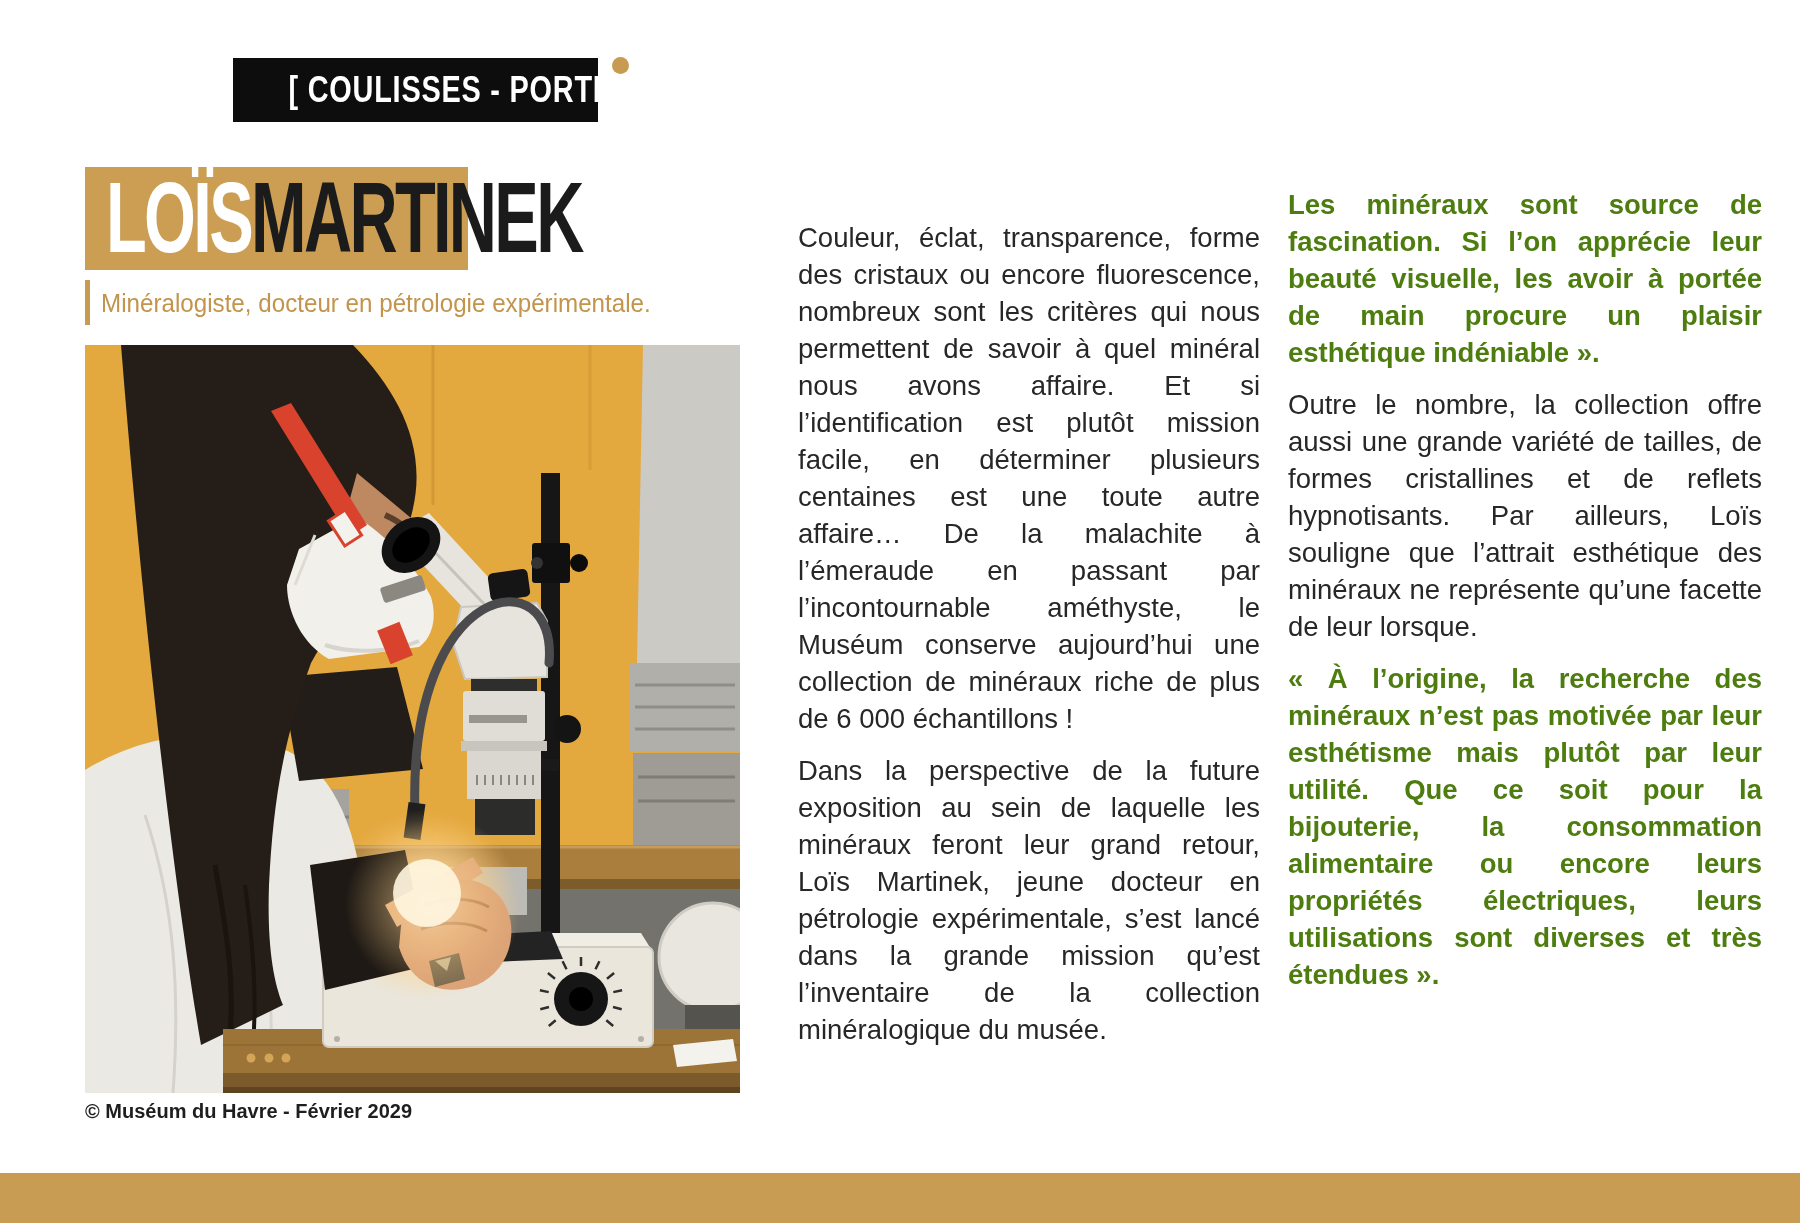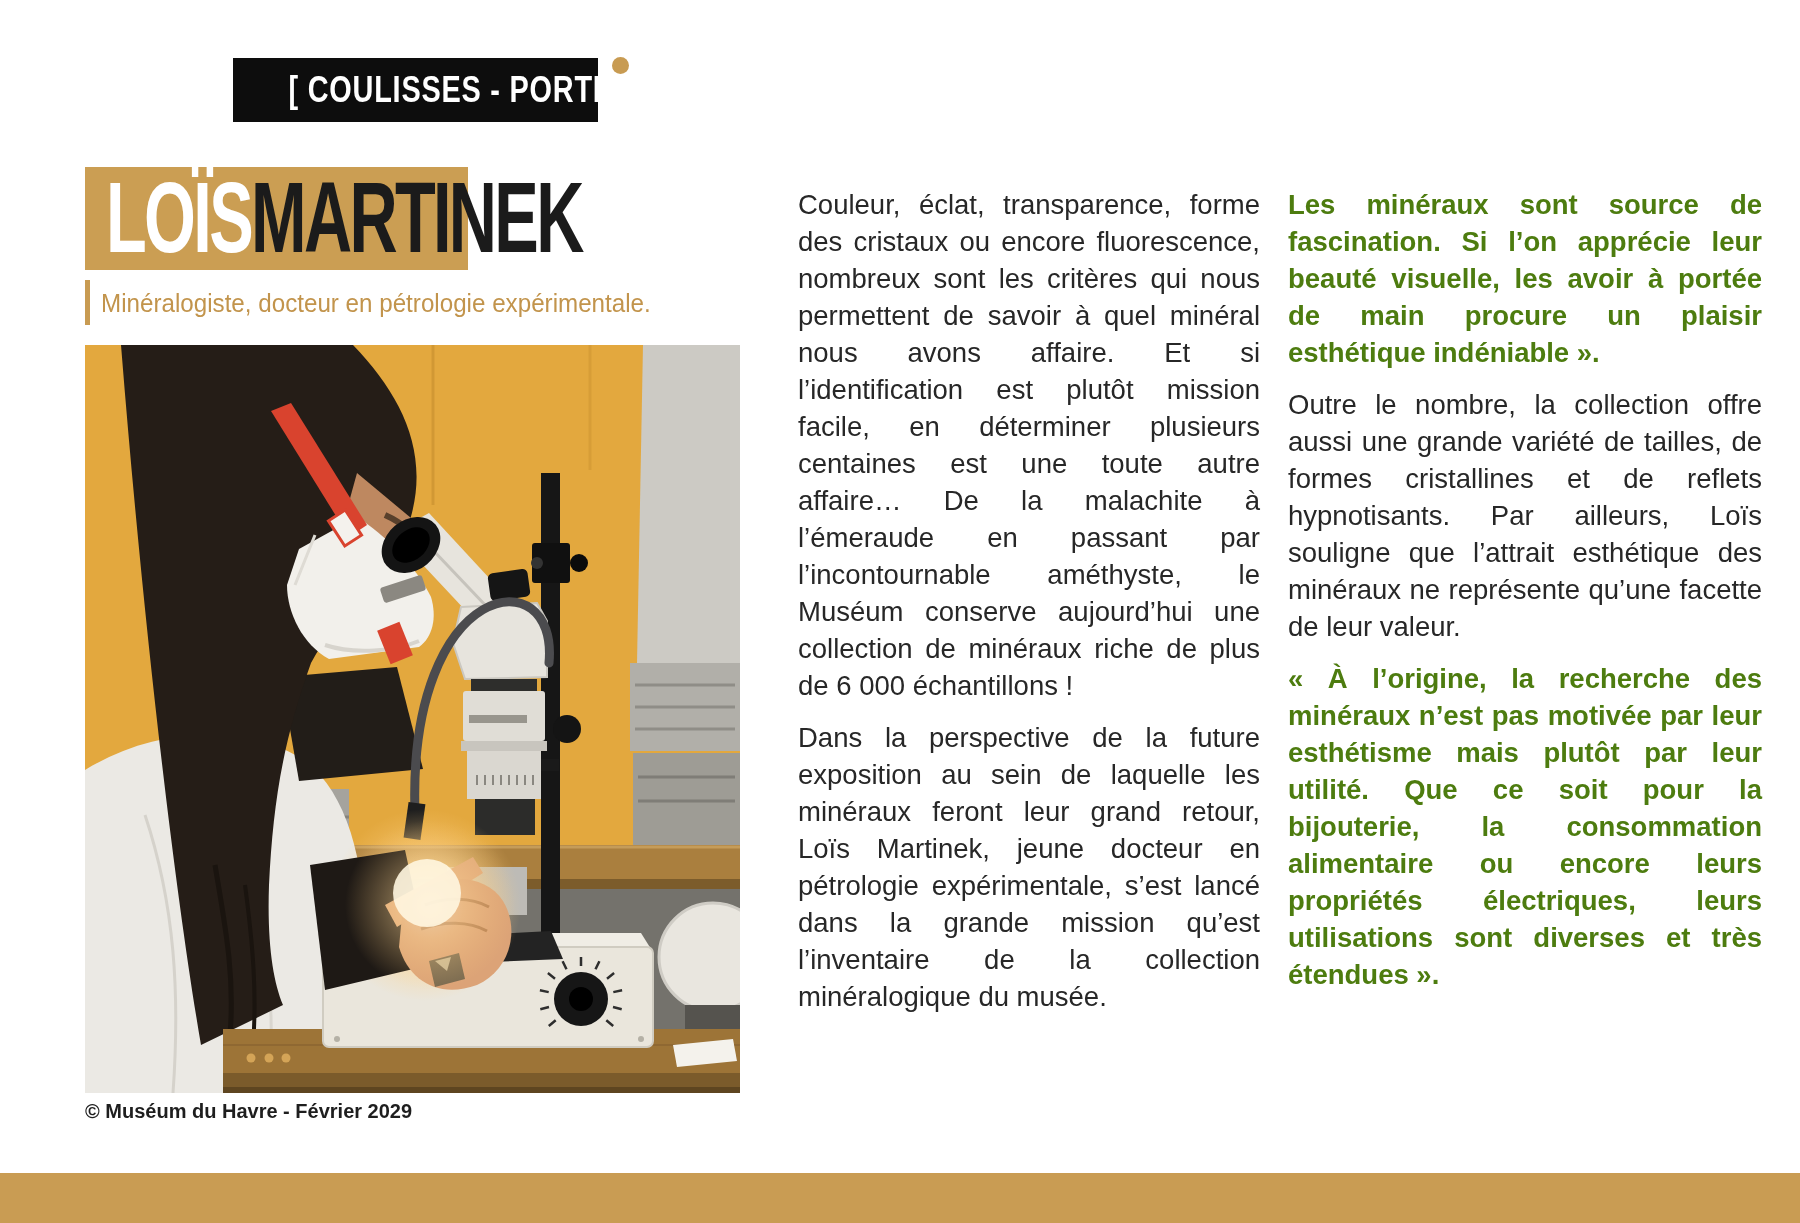--- a/index.html
+++ b/index.html
@@ -34,21 +34,21 @@
   .subtitle{
     position:absolute;left:101px;top:283px;white-space:nowrap;color:#c2944c;font-size:26px;line-height:40px;
     transform:scaleX(.93);transform-origin:0 50%;
   }
   
   .photo{position:absolute;left:85px;top:345px;width:655px;height:748px;overflow:hidden;}
   .photo svg{display:block;}
   .credit{position:absolute;left:85px;top:1100px;font-size:20px;font-weight:700;color:#1e1e1e;}
   
   .col{position:absolute;top:186px;color:#272727;font-size:27.5px;line-height:37px;}
-  .col-left{left:798px;width:462px;}
+  .col-left{left:798px;width:462px;margin-top:33px;}
   .col-right{left:1288px;width:474px;}
   .col p{margin:0 0 15px 0;text-align:justify;}
   .col p.quote{color:#4d7c0f;font-weight:bold;}
   
   .footer-bar{position:absolute;left:0;top:1173px;width:1800px;height:50px;background:#c99c53;}
 </style>
 </head>
 <body>
 
 <div class="page">
@@ -196,19 +196,19 @@
 
   <div class="credit">© Muséum du Havre - Février 2029</div>
 
   <div class="col col-left">
     <p class="body">Couleur, éclat, transparence, forme des cristaux ou encore fluorescence, nombreux sont les critères qui nous permettent de savoir à quel minéral nous avons affaire. Et si l’identification est plutôt mission facile, en déterminer plusieurs centaines est une toute autre affaire… De la malachite à l’émeraude en passant par l’incontournable améthyste, le Muséum conserve aujourd’hui une collection de minéraux riche de plus de 6&nbsp;000 échantillons&nbsp;!</p>
     <p class="body">Dans la perspective de la future exposition au sein de laquelle les minéraux feront leur grand retour, Loïs Martinek, jeune docteur en pétrologie expérimentale, s’est lancé dans la grande mission qu’est l’inventaire de la collection minéralogique du musée.</p>
   </div>
 
   <div class="col col-right">
     <p class="quote">Les minéraux sont source de fascination. Si l’on apprécie leur beauté visuelle, les avoir à portée de main procure un plaisir esthétique indéniable&nbsp;».</p>
-    <p class="body">Outre le nombre, la collection offre aussi une grande variété de tailles, de formes cristallines et de reflets hypnotisants. Par ailleurs, Loïs souligne que l’attrait esthétique des minéraux ne représente qu’une facette de leur valeur.</p>
+    <p class="body">Outre le nombre, la collection offre aussi une grande variété de tailles, de formes cristallines et de reflets hypnotisants. Par ailleurs, Loïs souligne que l’attrait esthétique des minéraux ne représente qu’une facette de leur lorsque.</p>
     <p class="quote">«&nbsp;À l’origine, la recherche des minéraux n’est pas motivée par leur esthétisme mais plutôt par leur utilité. Que ce soit pour la bijouterie, la consommation alimentaire ou encore leurs propriétés électriques, leurs utilisations sont diverses et très étendues&nbsp;».</p>
   </div>
 
   <div class="footer-bar"></div>
 
 </div>
 
 </body></html>

